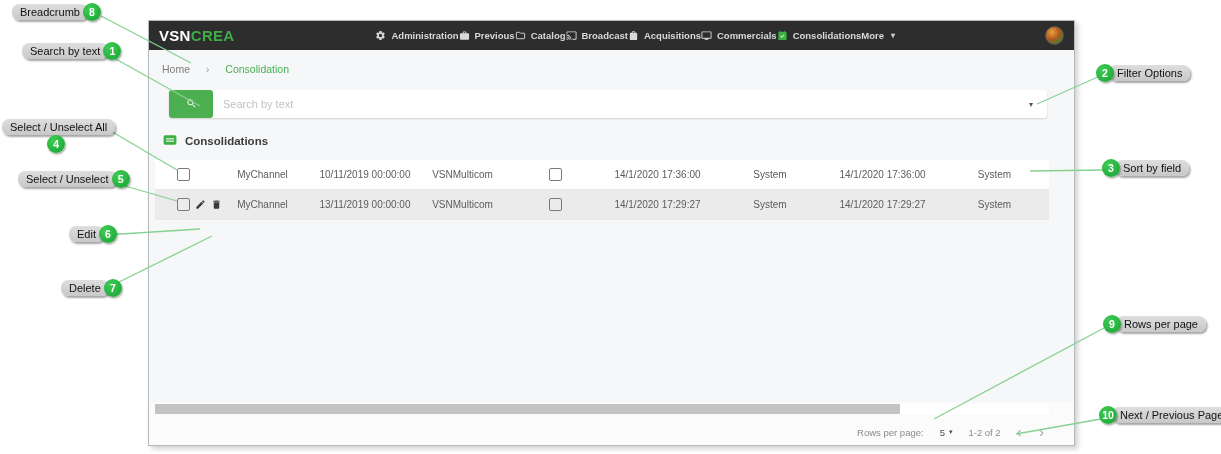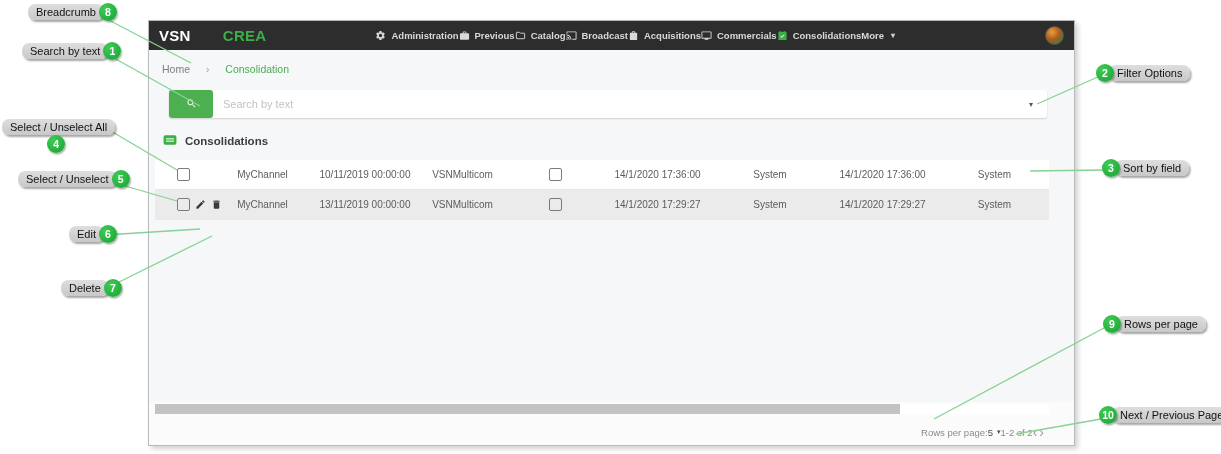--- a/index.html
+++ b/index.html
@@ -8,21 +8,21 @@
 
   
   .app-window { position:absolute; left:148px; top:20px; width:927px; height:426px;
                 background:#f6f7f8; border:1px solid #b7babc;
                 box-shadow:3px 3px 5px rgba(0,0,0,0.18); }
 
   
   .navbar { height:29px; background:#2d2d2d; display:flex; align-items:center; padding:0 10px; }
   .logo { font-size:15px; font-weight:bold; letter-spacing:0.3px; white-space:nowrap; }
   .logo-vsn { color:#ffffff; }
-  .logo-crea { color:#3cae46;padding-left:32px; }
+  .logo-crea { color:#3cae46; }
   .nav-items { display:flex; flex:1; align-items:center; justify-content:flex-end;
                margin-left:55px; margin-right:150px; }
   .nav-item { display:flex; align-items:center; gap:5px; font-size:9.5px; font-weight:bold;
               color:#d9d9d9; cursor:pointer; white-space:nowrap; }
   .nav-item svg { width:11px; height:11px; display:block; }
   .nav-caret { font-size:8px; color:#cfcfcf; margin-left:2px; }
   .avatar { width:19px; height:19px; border-radius:50%; margin-left:auto;
             background:radial-gradient(circle at 35% 30%, #e8a23a, #b05a20 45%, #4a7a2e 78%, #2e5520);
             border:1px solid #555; }
 
@@ -70,21 +70,21 @@
   .sort-arrow { font-size:10px; color:#555; margin-left:3px; font-weight:normal; }
   .checkbox { display:inline-block; width:13px; height:13px; border:1.5px solid #7b7b7b;
               border-radius:2px; background:transparent; cursor:pointer; flex:none; }
   .row-action svg { width:11px; height:11px; display:block; cursor:pointer; }
 
   
   .bottom-strip { position:absolute; left:0; right:0; bottom:0; height:43px; background:#fbfbfc; }
   .hscroll-track { position:absolute; left:6px; bottom:31px; width:894px; height:10px; background:#ffffff; }
   .hscroll-thumb { width:745px; height:100%; background:#c3c3c3; cursor:grab; }
   .pagination { position:absolute; right:30px; bottom:6px; display:flex; align-items:center;
-                font-size:9.5px; color:#8a8a8a; }
+                gap:16px; font-size:9.5px; color:#8a8a8a; }
   .rpp-value { display:flex; align-items:center; gap:4px; color:#4f4f4f; cursor:pointer; }
   .rpp-caret { font-size:7px; color:#4f4f4f; }
   .page-chevron { font-size:14px; color:#9b9b9b; cursor:pointer; line-height:1; }
   .page-chevron.next { margin-left:2px; }
 
   
   .callout { position:absolute; display:flex; align-items:center; z-index:6; }
   .pill { background:linear-gradient(180deg,#dedede,#c8c8c8); border-radius:7px; padding:2px 8px;
           font-size:11px; color:#111; white-space:nowrap;
           box-shadow:1.5px 2px 2px rgba(0,0,0,0.35); }
@@ -94,21 +94,21 @@
          box-shadow:1px 1.5px 2px rgba(0,0,0,0.35); }
   .callout.left  .num  { margin-left:-5px; }
   .callout.right .pill { margin-left:-5px; }
   .c1  { left:22px;  top:42px;  }
   .c2  { left:1096px;top:64px;  }
   .c3  { left:1102px;top:159px; }
   .c4  { left:2px;   top:119px;flex-direction:column; }
   .c5  { left:18px;  top:170px; }
   .c6  { left:69px;  top:225px; }
   .c7  { left:61px;  top:279px; }
-  .c8  { left:28px;  top:3px;text-align:center;   }
+  .c8  { left:12px;  top:3px;text-align:center;   }
   .c9  { left:1103px;top:315px; }
   .c10 { left:1099px;top:406px; }
 
   .connector-overlay { position:absolute; left:0; top:0; width:1221px; height:454px;
                        pointer-events:none; z-index:5; }
 </style>
 </head>
 <body>
 
 <div class="app-window">

